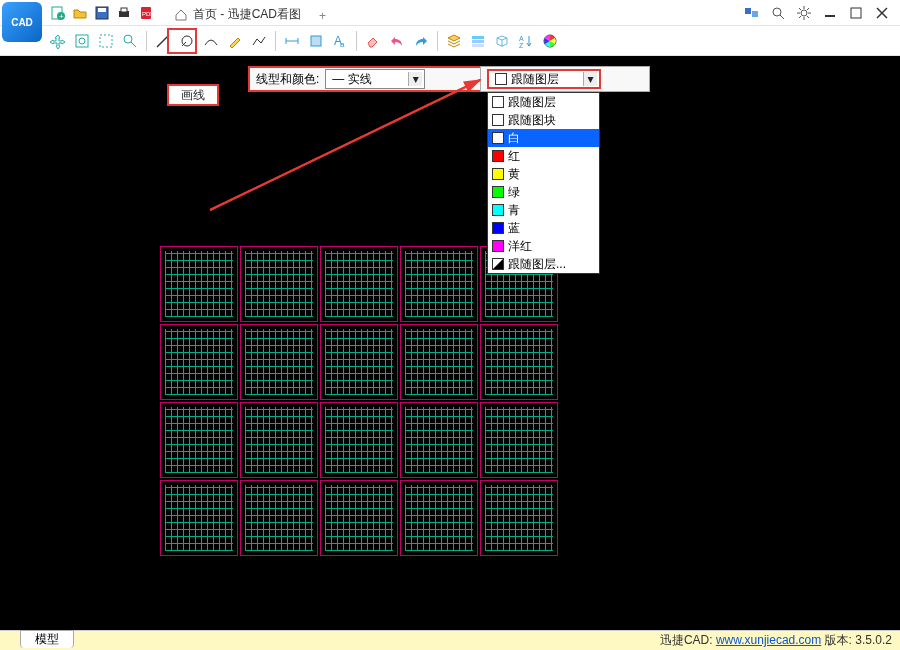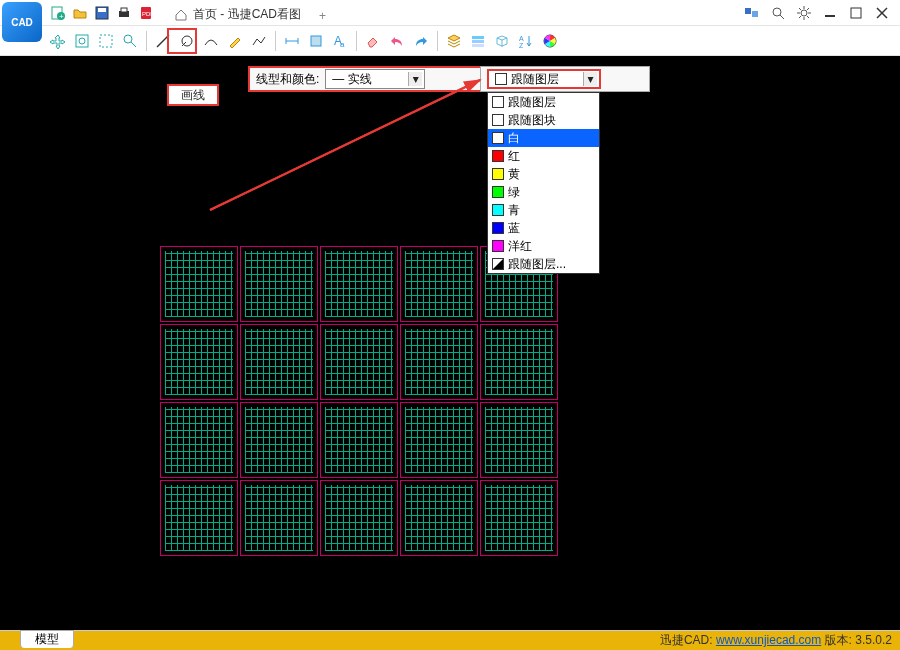--- a/index.html
+++ b/index.html
@@ -33,21 +33,21 @@
   .dd-item { height:18px; display:flex; align-items:center; padding:0 4px; gap:4px;}
   .dd-item.hover { background:#0a64ff; color:#fff; }
   .swatch { width:12px; height:12px; border:1px solid #333; }
   
   .arrow-line { position:absolute; }
   
   .drawing-grid { position:absolute; left:160px; top:190px; display:grid; grid-template-columns: repeat(5, 78px); grid-template-rows: repeat(4, 76px); gap:2px 2px;}
   .cell { border:1px solid #c40068; position:relative; background:#000; }
   .cell::after { content:""; position:absolute; inset:4px; background: repeating-linear-gradient(90deg,#00f7c0 0 1px, transparent 1px 6px), repeating-linear-gradient(0deg,#00f7c0 0 1px, transparent 1px 7px); opacity:.7;}
   
-  .status { position:absolute; left:0; right:0; bottom:0; height:20px; background:#eab308; border-top:1px solid #ccc; display:flex; align-items:center; font-size:12px;}
+  .status { position:absolute; left:0; right:0; bottom:0; height:20px; background:#fef9c3; border-top:1px solid #ccc; display:flex; align-items:center; font-size:12px;}
   .model-tab { background:#fff; border:1px solid #aaa; border-bottom:none; height:18px; padding:0 14px; margin-left:20px; display:flex; align-items:center; border-radius: 0 0 4px 4px; transform: translateY(-2px); }
   .status-right { margin-left:auto; padding-right:8px; color:#333;}
   .status-right a { color:#0b57d0; }
 </style>
 </head>
 <body>
 
 <div class="titlebar">
   <div class="app-logo">CAD</div>
   <div class="quickbar">

